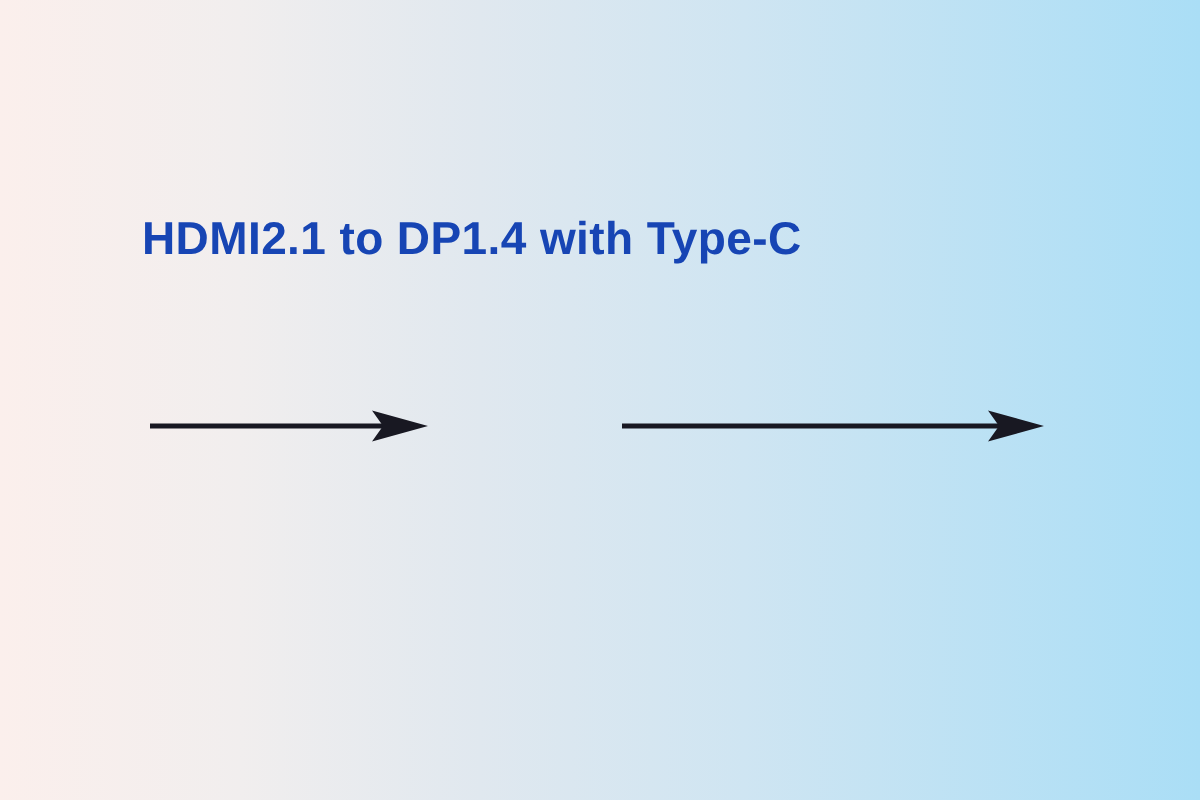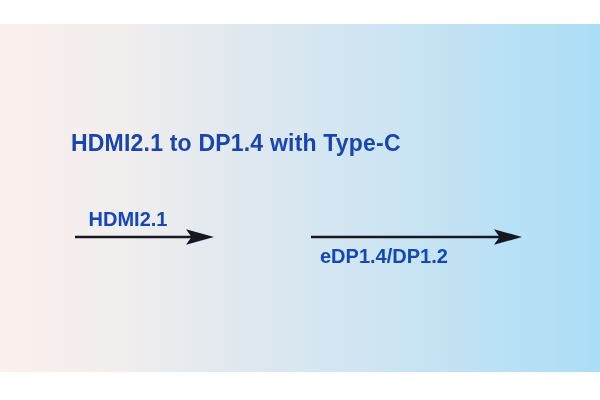--- a/index.html
+++ b/index.html
@@ -8,28 +8,27 @@
   }
   body {
     width: 600px;
     height: 400px;
     overflow: hidden;
     font-family: "Liberation Sans", sans-serif;
   }
   .canvas {
     position: relative;
     width: 600px;
-    height: 348px;
+    height: 400px;
     background: linear-gradient(to right,
       var(--bg-left) 0%,
       #f1eeee 20%,
       #e0e8ef 40%,
       #cfe5f2 62%,
       var(--bg-right) 100%);
-    margin-top: 24px;
   }
   .diagram-title {
     position: absolute;
     left: 71px;
     top: 106px;
     font-size: 23px;
     font-weight: 700;
     letter-spacing: 0.2px;
     color: var(--title-text);
     white-space: nowrap;
@@ -121,19 +120,17 @@
       <line x1="75" y1="213" x2="192" y2="213" stroke="var(--arrow)" stroke-width="2.6"></line>
       <path d="M 214 213 L 186 205.2 L 191.5 213 L 186 220.8 Z" fill="var(--arrow)"></path>
     </g>
 
     <g>
       <line x1="311" y1="213" x2="500" y2="213" stroke="var(--arrow)" stroke-width="2.6"></line>
       <path d="M 522 213 L 494 205.2 L 499.5 213 L 494 220.8 Z" fill="var(--arrow)"></path>
     </g>
   </svg>
 
-  <div class="edge-label label-input">HDMI2.1</div>
 
 
-  <div class="edge-label label-out-bottom">eDP1.4/DP1.2</div>
 
 
 </div>
 
 </body></html>

